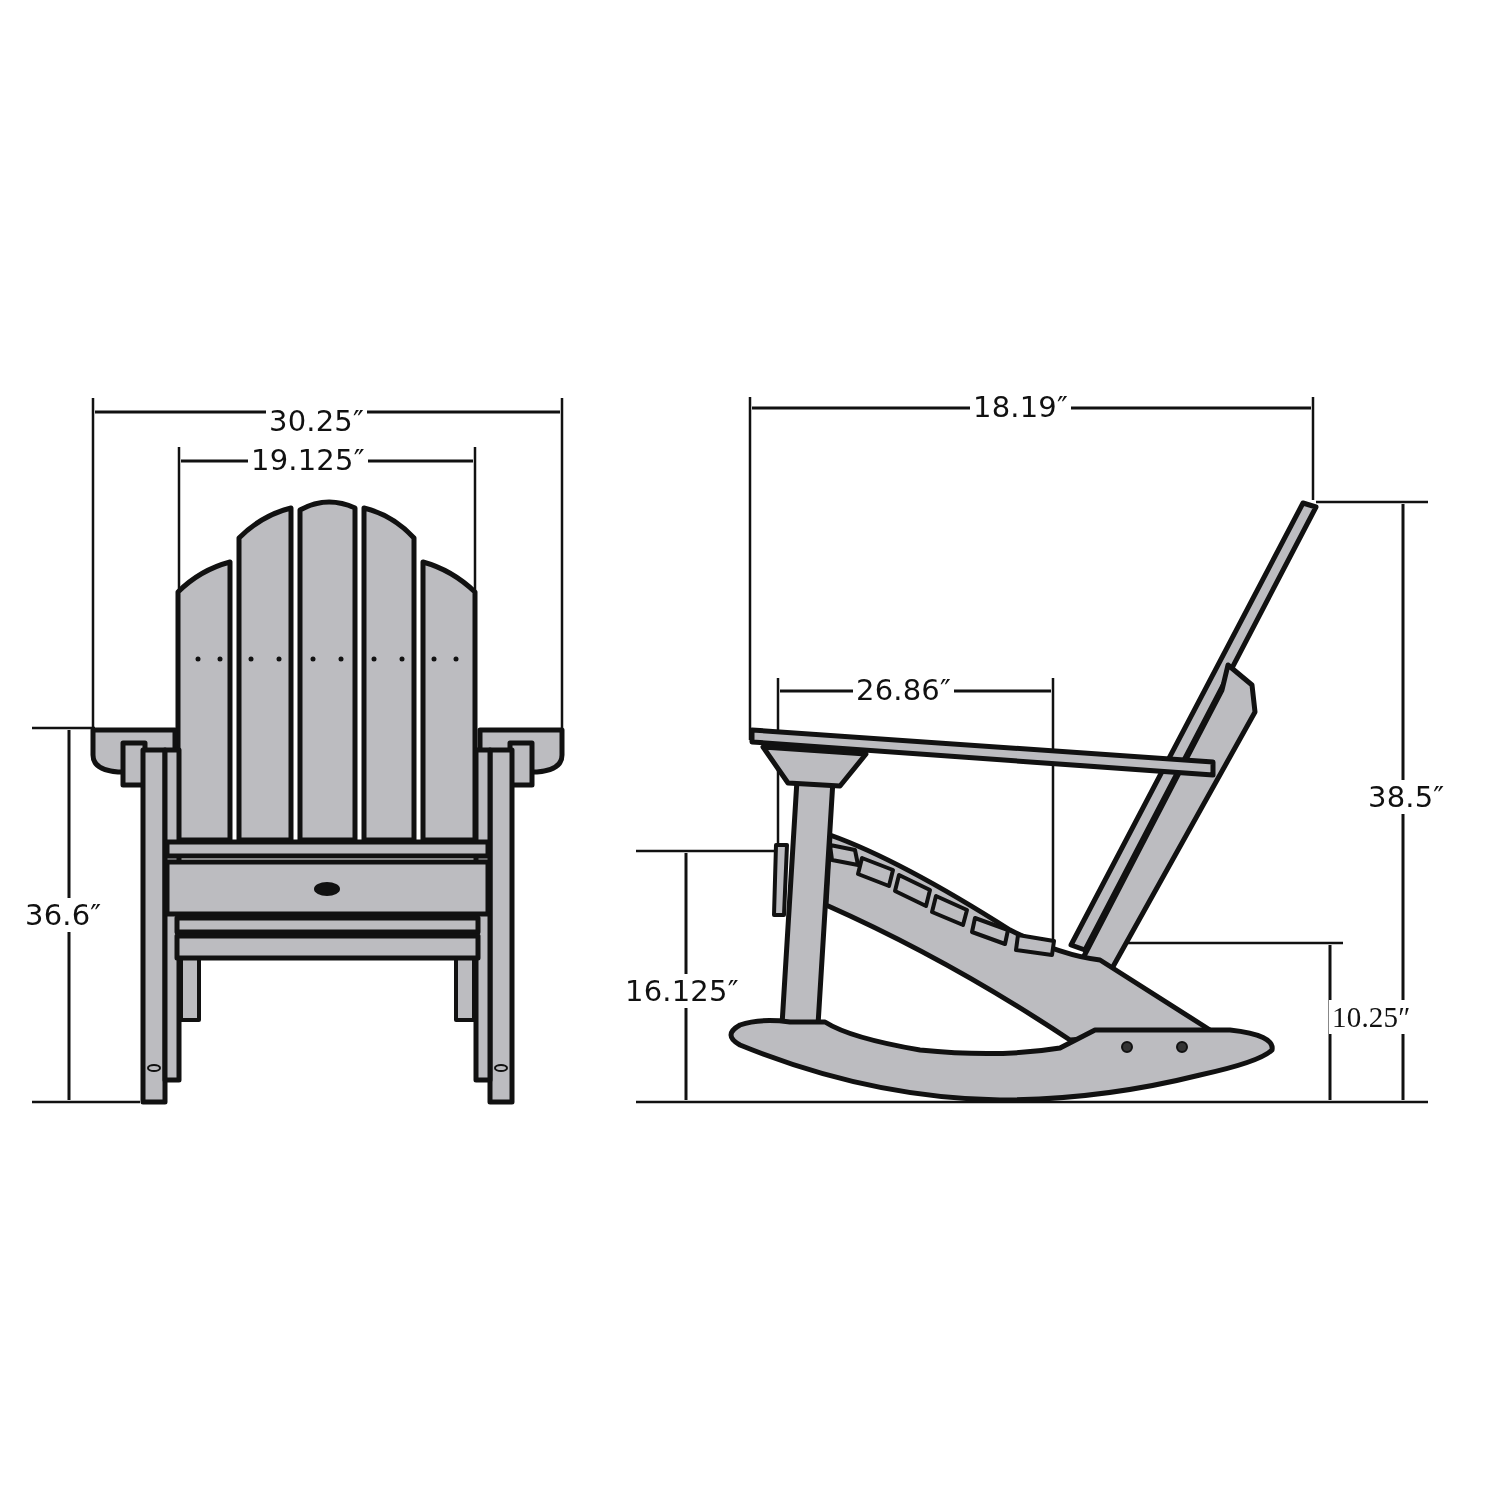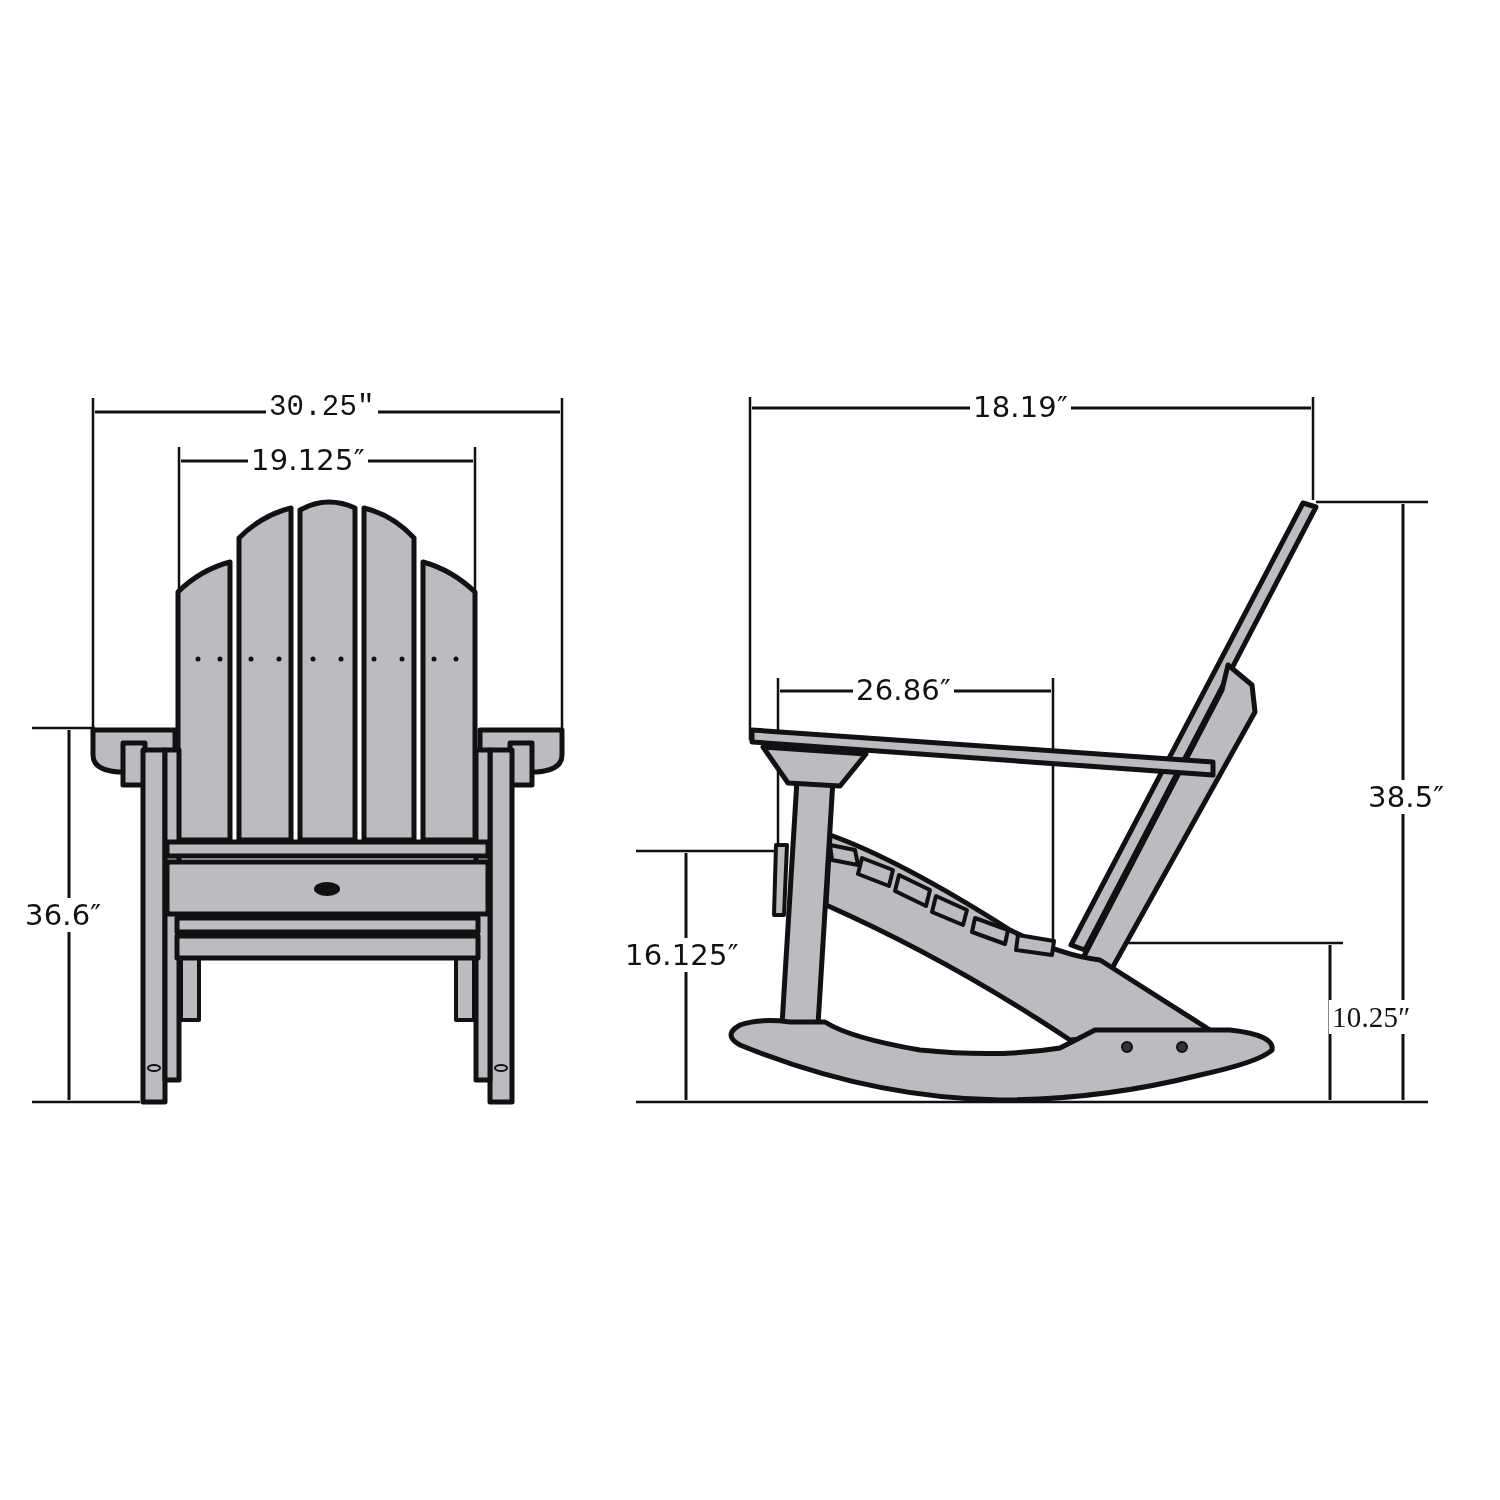--- a/index.html
+++ b/index.html
@@ -129,21 +129,21 @@
 
     <g>
       <path class="part" d="M740,1025 Q760,1018 790,1022 L825,1022 Q850,1038 920,1050 Q1000,1058 1060,1048 L1095,1030 L1230,1030 Q1275,1035 1272,1050 Q1260,1062 1200,1075 Q1100,1100 1000,1100 Q870,1098 740,1045 Q722,1035 740,1025 Z"></path>
       <circle cx="1127" cy="1047" r="5" fill="#333" stroke="#111" stroke-width="2"></circle>
       <circle cx="1182" cy="1047" r="5" fill="#333" stroke="#111" stroke-width="2"></circle>
     </g>
   </g>
 </svg>
 
 
-<div class="label" style="left:266px; top:391px;font-family:Liberation Mono, monospace;">30.25″</div>
+<div class="label" style="left:266px; top:404px;">30.25″</div>
 <div class="label" style="left:248px; top:443px;text-align:right;">19.125″</div>
 <div class="label" style="left:22px; top:898px;">36.6″</div>
 <div class="label" style="left:970px; top:390px;">18.19″</div>
 <div class="label" style="left:853px; top:673px;">26.86″</div>
 <div class="label" style="left:1357px; top:780px;margin-left:8px;">38.5″</div>
-<div class="label" style="left:622px; top:938px;">16.125″</div>
+<div class="label" style="left:622px; top:974px;">16.125″</div>
 <div class="label" style="left:1329px; top:1000px;font-family:Liberation Serif, serif;">10.25″</div>
 </div>
 
 </body></html>

